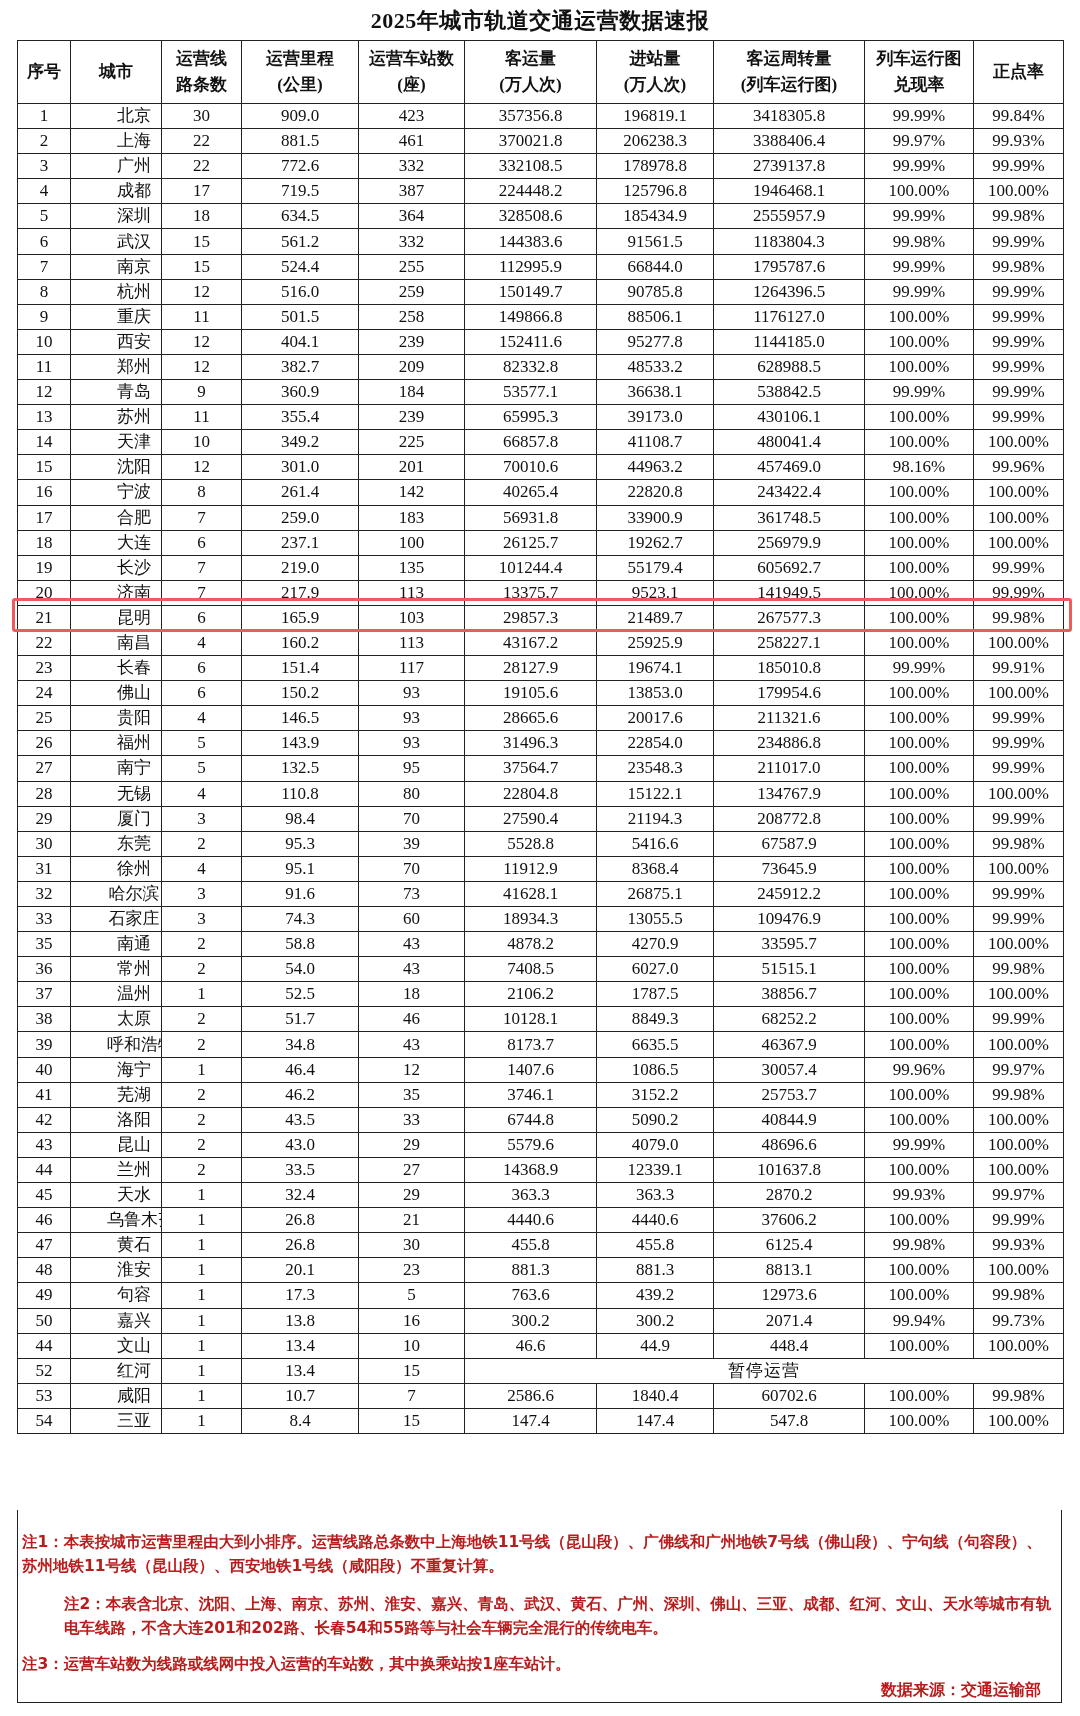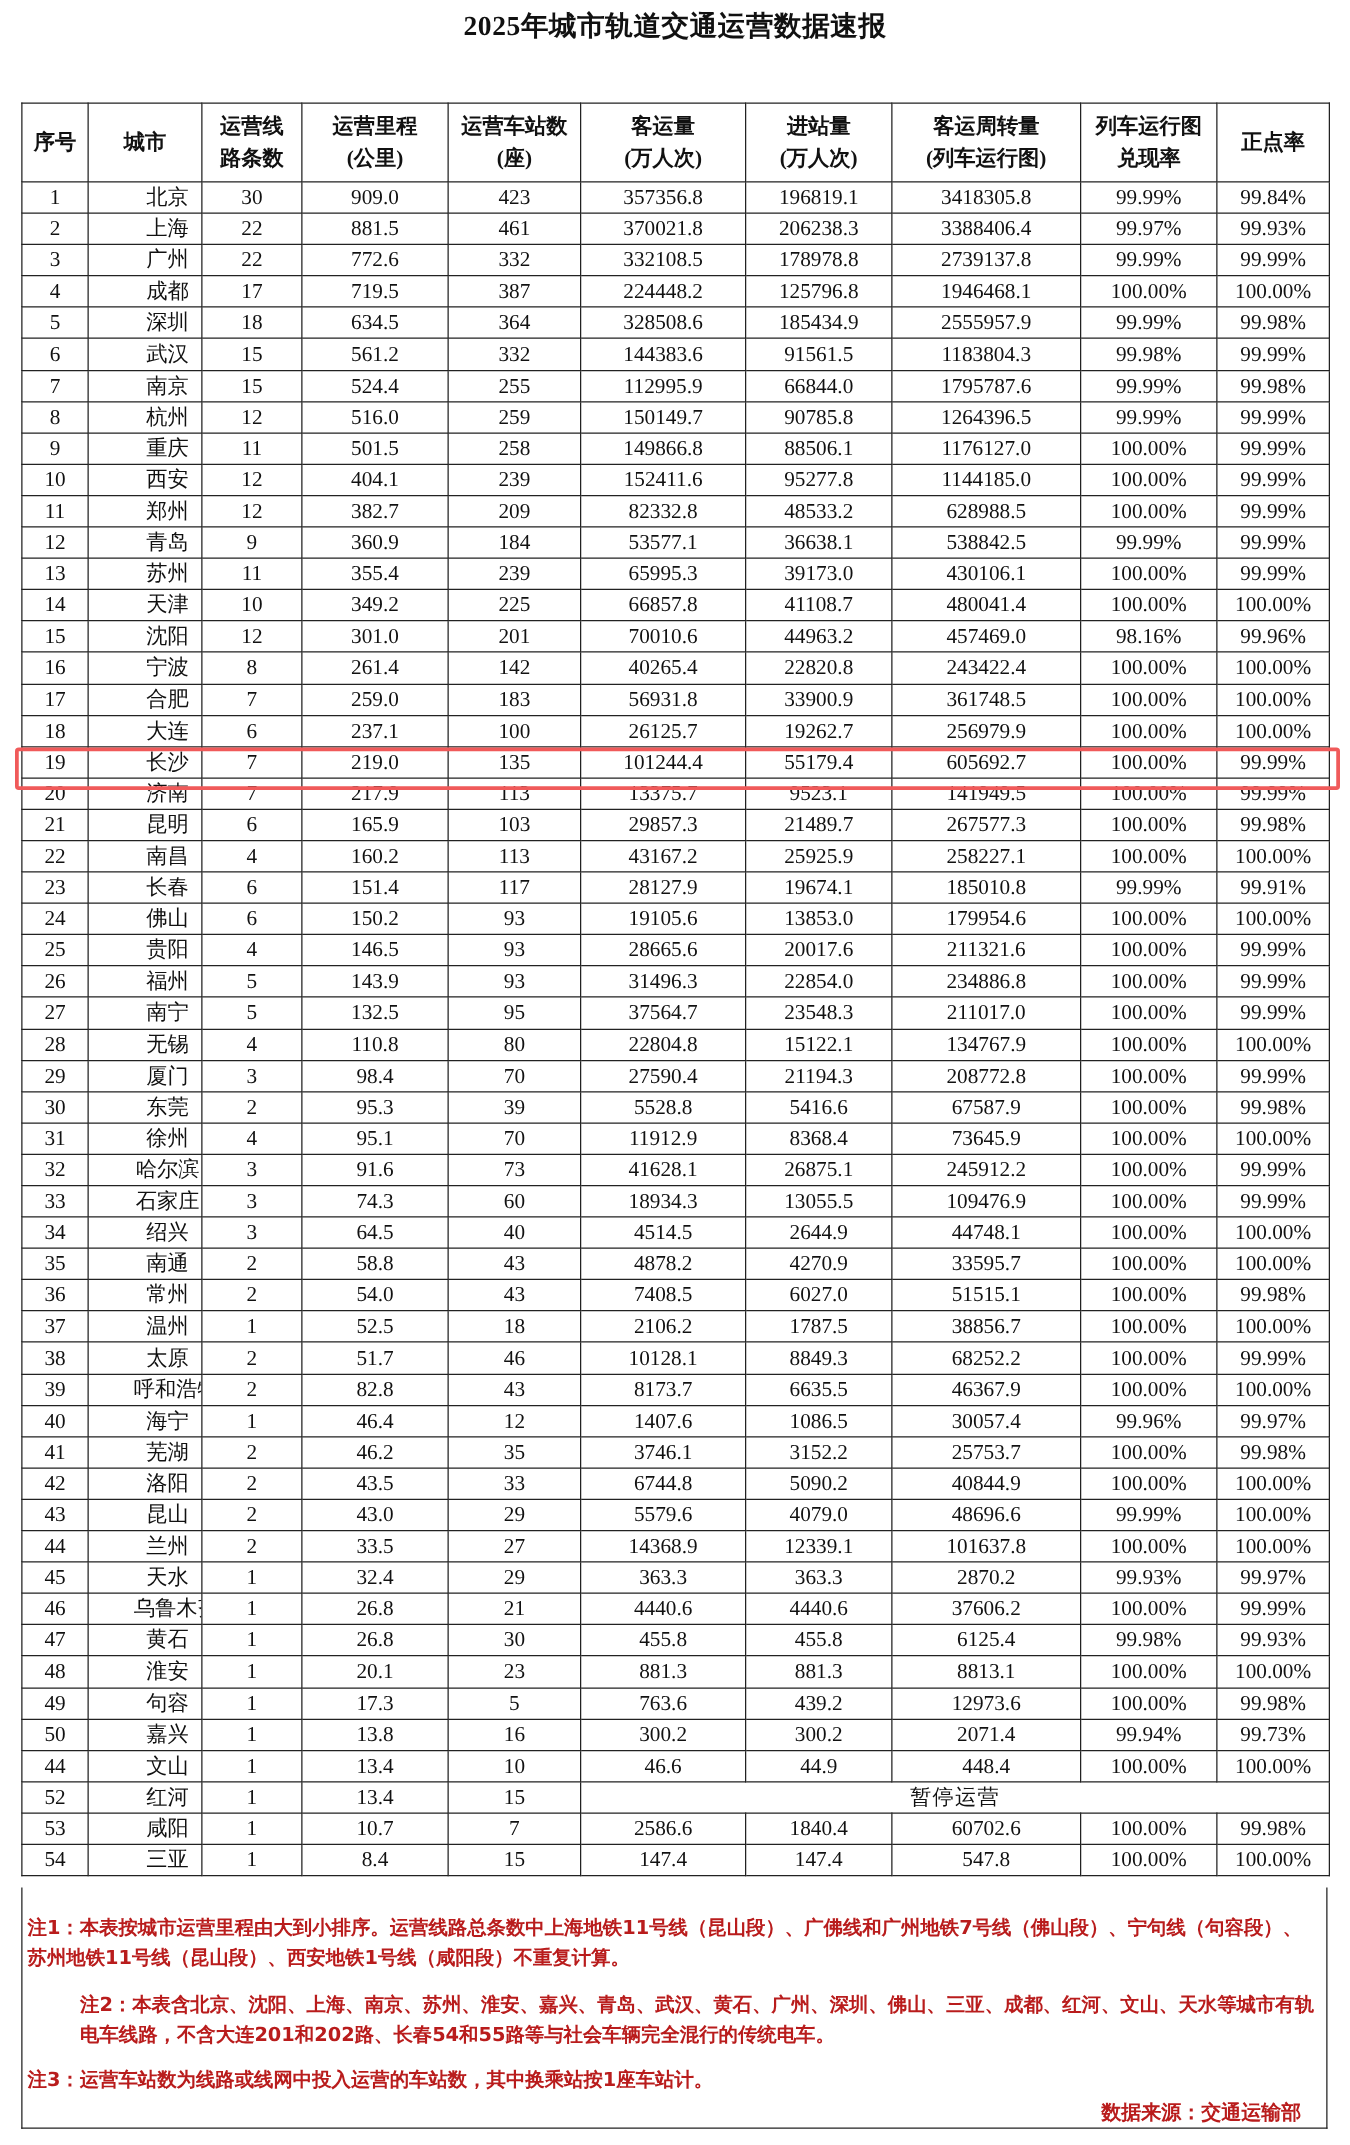--- a/index.html
+++ b/index.html
@@ -1,20 +1,20 @@
 <!DOCTYPE html>
 <html><head>
 <meta charset="utf-8">
 <style>
   html, body { margin: 0; padding: 0; background: #ffffff; }
   body { width: 1080px; height: 1716px; position: relative; overflow: hidden;
          font-family: "Liberation Serif", "DejaVu Serif", serif; color: #111; }
   .title { position: absolute; left: 0; top: 6px; width: 1080px; text-align: center;
            font-size: 22px; font-weight: bold; letter-spacing: 0.5px; line-height: 30px; }
-  .tbl-wrap { position: absolute; left: 17px; top: 40px; width: 1046px; margin-top: 42px; }
+  .tbl-wrap { position: absolute; left: 17px; top: 40px; width: 1046px; }
   table { border-collapse: collapse; width: 1046px; table-layout: fixed; }
   th, td { border: 1.6px solid #222; text-align: center; padding: 0; overflow: hidden; white-space: nowrap; }
   th { font-size: 17px; font-weight: bold; line-height: 26px; height: 62px; white-space: normal; }
   td { font-size: 17px; height: 24.1px; line-height: 24px; }
   td.city { font-size: 17px; padding-left: 36px; }
   td.suspended { letter-spacing: 1px; }
   .highlight-box { position: absolute; left: 12px; top: 598px; width: 1054px; height: 28px;
                    border: 3.5px solid #f05a5a; border-radius: 3px; pointer-events: none; }
   .notes { position: absolute; left: 17px; top: 1510px; width: 1043px; height: 192px;
            border: 1.6px solid #222; border-top: none; font-family: "DejaVu Sans", sans-serif;
@@ -474,32 +474,20 @@
           <td>3</td>
           <td>74.3</td>
           <td>60</td>
           <td>18934.3</td>
           <td>13055.5</td>
           <td>109476.9</td>
           <td>100.00%</td>
           <td>99.99%</td>
         </tr>
         <tr>
-          <td>34</td>
-          <td class="city">绍兴</td>
-          <td>3</td>
-          <td>64.5</td>
-          <td>40</td>
-          <td>4514.5</td>
-          <td>2644.9</td>
-          <td>44748.1</td>
-          <td>100.00%</td>
-          <td>100.00%</td>
-        </tr>
-        <tr>
           <td>35</td>
           <td class="city">南通</td>
           <td>2</td>
           <td>58.8</td>
           <td>43</td>
           <td>4878.2</td>
           <td>4270.9</td>
           <td>33595.7</td>
           <td>100.00%</td>
           <td>100.00%</td>
@@ -537,21 +525,21 @@
           <td>10128.1</td>
           <td>8849.3</td>
           <td>68252.2</td>
           <td>100.00%</td>
           <td>99.99%</td>
         </tr>
         <tr>
           <td>39</td>
           <td class="city">呼和浩特</td>
           <td>2</td>
-          <td>82.8</td>
+          <td>34.8</td>
           <td>43</td>
           <td>8173.7</td>
           <td>6635.5</td>
           <td>46367.9</td>
           <td>100.00%</td>
           <td>100.00%</td>
         </tr>
         <tr>
           <td>40</td>
           <td class="city">海宁</td>

